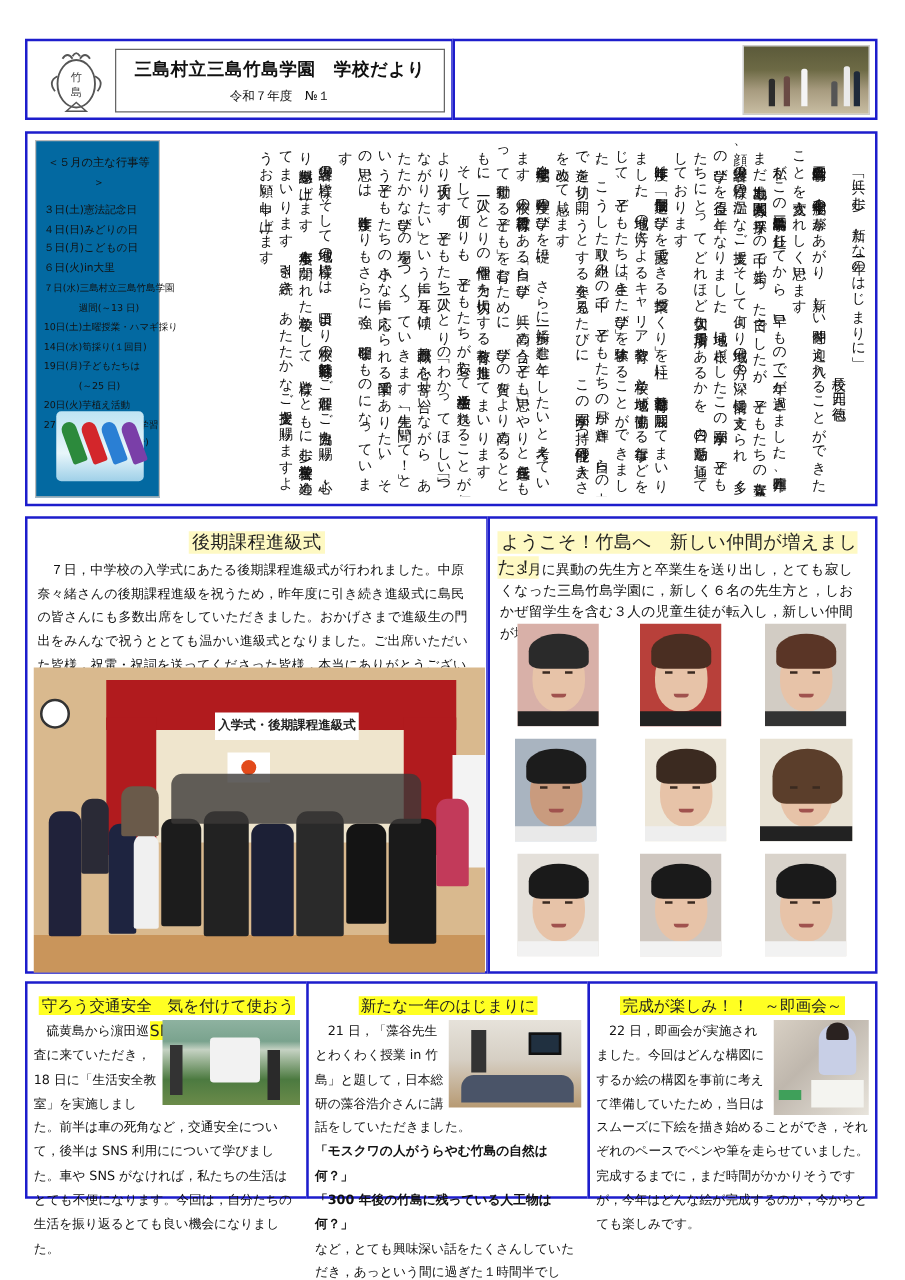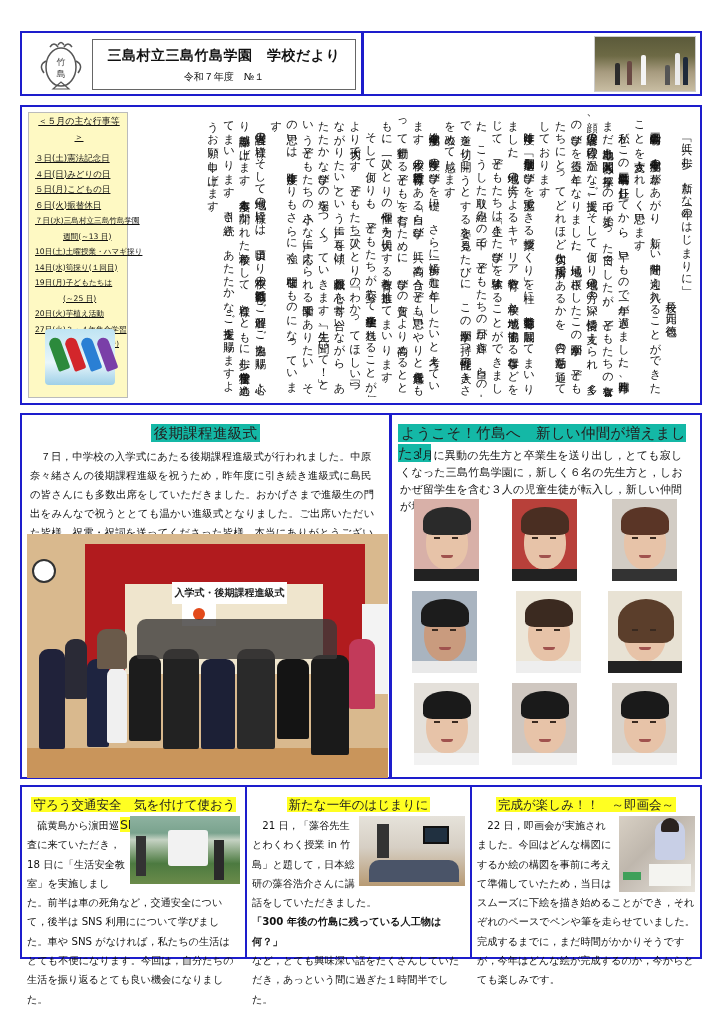--- a/index.html
+++ b/index.html
@@ -29,22 +29,22 @@
     position: absolute; right: 4px; top: 3px; width: 102px; height: 56px;
     background: linear-gradient(180deg, #5b5a3a 0%, #6d6a45 35%, #a79b7f 65%, #c8bda2 100%);
     overflow: hidden; border: 1px solid #ccc;
   }
   .top-photo .p { position: absolute; width: 5px; bottom: 6px; border-radius: 2px 2px 0 0; }
 
   
   #message-box { left: 20px; top: 105px; width: 682px; height: 300px; }
   .events {
     position: absolute; left: 6px; top: 5px; width: 100px; height: 286px;
-    background: #fef9c3; border: 1px solid #bbb; padding: 1px 4px 0 6px;
-    font-size: 8.5px; line-height: 15.5px; text-decoration: underline;
+    background: #0369a1; border: 1px solid #bbb; padding: 11px 4px 0 6px;
+    font-size: 8.5px; line-height: 15.5px;
   }
   .events-title { text-align: center; font-size: 9px; margin-bottom: 6px; }
   .ev { white-space: nowrap; }
   .ev.sub { padding-left: 28px; }
   .ev.small { font-size: 7.6px; }
   .koinobori {
     position: absolute; left: 16px; bottom: 12px; width: 70px; height: 56px;
     background: linear-gradient(180deg, #bfe4f3 0%, #e8f6fb 60%, #9fd0e8 100%);
     border-radius: 4px;
   }
@@ -62,34 +62,34 @@
   .vertical .author { padding-top: 180px; }
   .vertical p { text-indent: 1em; }
 
   
   #ceremony-box { left: 20px; top: 413px; width: 371px; height: 366px; }
   #welcome-box { left: 390px; top: 413px; width: 312px; height: 366px; }
   .sec-title {
     text-align: center; margin-top: 8px; height: 22px;
   }
   .sec-title span {
-    background: #14b8a6; font-size: 14.5px; padding: 1px 3px; color: #222; letter-spacing: 0.3px;
+    background: #fef9c3; font-size: 14.5px; padding: 1px 3px; color: #222; letter-spacing: 0.3px;
   }
   .sec-body { font-size: 10.4px; line-height: 19px; padding: 2px 7px 0 8px; letter-spacing: 0.2px; }
   .sec-body.indent { text-indent: 1em; }
   .ceremony-photo {
     position: absolute; left: 5px; top: 119px; width: 361px; height: 244px;
     background: #d9b98e; overflow: hidden;
   }
   .stage-top { position: absolute; left: 58px; top: 10px; width: 280px; height: 40px; background: #b11b1e; }
   .stage-curtain { position: absolute; left: 58px; top: 50px; width: 280px; height: 90px; background: #efe5cd; }
   .curtain-l { position: absolute; left: 58px; top: 40px; width: 40px; height: 110px; background: #b11b1e; }
   .curtain-r { position: absolute; left: 296px; top: 40px; width: 42px; height: 110px; background: #b11b1e; }
   .banner {
-    position: absolute; left: 145px; top: 48px; width: 115px; height: 22px;
+    position: absolute; left: 145px; top: 36px; width: 115px; height: 22px;
     background: #fff; font-size: 10px; font-weight: bold; text-align: center; line-height: 22px;
     font-family: "DejaVu Serif", serif; color: #222;
   }
   .flag { position: absolute; left: 155px; top: 68px; width: 34px; height: 24px; background: #fff; }
   .flag::after { content: ""; position: absolute; left: 11px; top: 6px; width: 12px; height: 12px; border-radius: 50%; background: #e24a1b; }
   .crowd { position: absolute; left: 10px; right: 8px; top: 85px; height: 140px; }
   .person { position: absolute; border-radius: 9px 9px 2px 2px; }
   .floor { position: absolute; left: 0; right: 0; bottom: 0; height: 30px; background: #c9955b; }
   .clock { position: absolute; left: 5px; top: 25px; width: 24px; height: 24px; border-radius: 50%; background: #fff; border: 2px solid #333; }
   .screen { position: absolute; right: 0; top: 70px; width: 26px; height: 90px; background: #f3f3f3; }
@@ -145,21 +145,21 @@
     <div class="p" style="left:88px;height:28px;background:#1f2a3a"></div>
   </div>
 </div>
 
 <div class="box" id="message-box">
   <div class="events">
     <div class="events-title">＜５月の主な行事等＞</div>
     <div class="ev">３日(土)憲法記念日</div>
     <div class="ev">４日(日)みどりの日</div>
     <div class="ev">５日(月)こどもの日</div>
-    <div class="ev">６日(火)振替休日</div>
+    <div class="ev">６日(火)in大里</div>
     <div class="ev small">７日(水)三島村立三島竹島学園</div>
     <div class="ev sub small">週間(～13 日)</div>
     <div class="ev small">10日(土)土曜授業・ハマギ採り</div>
     <div class="ev small">14日(水)筍採り(１回目)</div>
     <div class="ev small">19日(月)子どもたちは</div>
     <div class="ev sub small">(～25 日)</div>
     <div class="ev small">20日(火)芋植え活動</div>
     <div class="ev small">27日(火)３・４年集合学習</div>
     <div class="ev small" style="text-align:right;padding-right:4px;font-size:7px">in大里(～29 日まで)</div>
     <div class="koinobori">
@@ -307,20 +307,21 @@
 
 <div class="box" id="fujitani-box">
   <div class="bt-title"><span>新たな一年のはじまりに</span></div>
   <div class="bt-body">
     <div class="float-img img-fujitani">
       <div style="position:absolute;left:64px;top:10px;width:26px;height:18px;background:#203040;border:2px solid #111"></div>
       <div style="position:absolute;left:18px;top:8px;width:12px;height:34px;background:#333"></div>
       <div style="position:absolute;left:10px;top:44px;width:90px;height:22px;background:#4a5468;border-radius:10px 10px 0 0"></div>
     </div>
     <p>21 日，「藻谷先生とわくわく授業 in 竹島」と題して，日本総研の藻谷浩介さんに講話をしていただきました。</p>
+    <div class="bold">「モスクワの人がうらやむ竹島の自然は何？」</div>
     <div class="bold">「300 年後の竹島に残っている人工物は何？」</div>
     <div>など，とても興味深い話をたくさんしていただき，あっという間に過ぎた１時間半でした。</div>
   </div>
 </div>
 
 <div class="box" id="drawing-box">
   <div class="bt-title"><span>完成が楽しみ！！　～即画会～</span></div>
   <div class="bt-body">
     <div class="float-img img-drawing">
       <div style="position:absolute;left:36px;top:4px;width:30px;height:40px;background:#c8cfe6;border-radius:12px 12px 4px 4px"></div>

